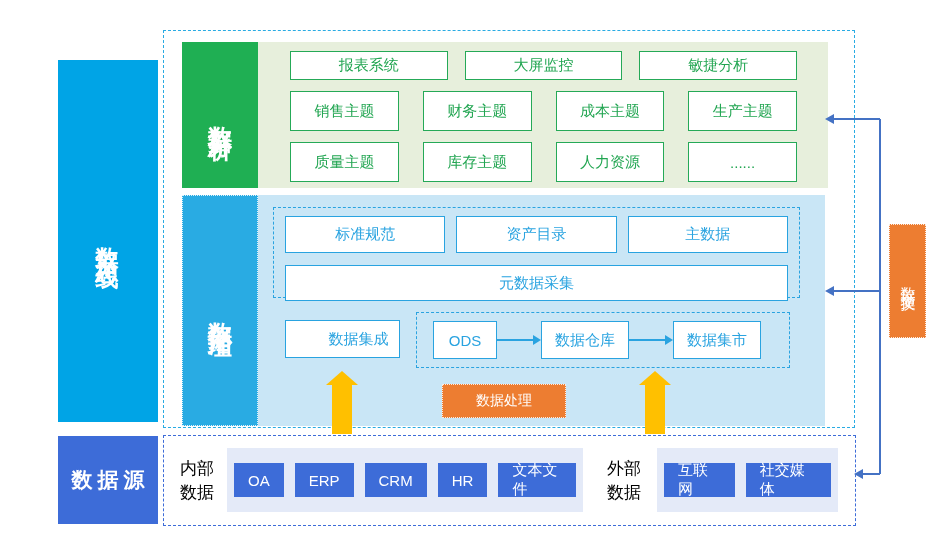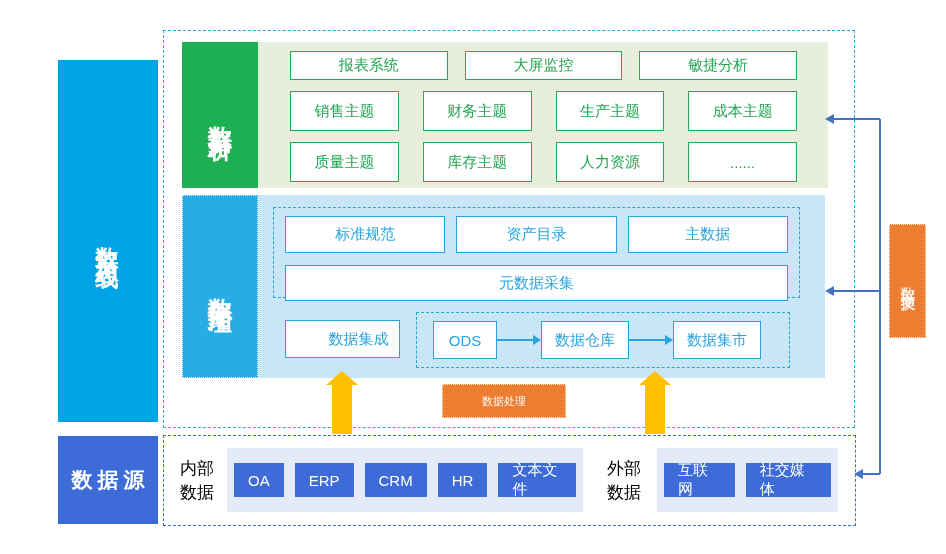--- a/index.html
+++ b/index.html
@@ -26,21 +26,21 @@
   .sec-label .vtext { font-size:24px; font-weight:bold; letter-spacing:4px; }
   .analysis-body { flex:1; background:#E7EFDC; padding:9px 31px 6px 32px;
                    display:flex; flex-direction:column; gap:11px; }
   .grow { display:flex; }
   .grow1 { gap:17px; height:37px; }
   .grow2 { gap:24px; height:50px; }
   .gbox { flex:1; background:#ffffff; border:1.5px solid #25A957; color:#21A551;
           font-size:15px; display:flex; align-items:center; justify-content:center; }
 
   
-  .governance { position:absolute; left:182px; top:195px; width:643px; height:183px; display:flex; }
+  .governance { position:absolute; left:182px; top:195px; width:643px; height:231px; display:flex; }
   .governance .sec-label { background:#29ABE3; border:1.5px dotted rgba(255,255,255,.85); }
   .governance-body { flex:1; background:#C9E6F6; position:relative; }
   .sub1 { position:absolute; left:15px; top:12px; width:527px; height:91px;
           border:1.2px dashed #29A3E0; padding:8px 11px; }
   .brow { display:flex; gap:11px; height:37px; }
   .bbox { background:#ffffff; border:1.5px solid #29A3E0; color:#29A3E0; font-size:15px;
           display:flex; align-items:center; justify-content:center; }
   .brow .bbox { flex:1; }
   .widebox { height:36px; margin-top:12px; }
   .integration { position:absolute; left:27px; top:125px; width:115px; height:38px;padding-left:32px; }
@@ -51,21 +51,21 @@
   .pbox-ods { width:64px; } .pbox-dw { width:88px; } .pbox-dm { width:88px; }
   .flow-arrow { flex:1; display:flex; align-items:center; height:38px; }
   .fa-line { flex:1; height:2px; background:#29A3E0; }
   .fa-head { width:0; height:0; border-left:8px solid #29A3E0;
              border-top:5px solid transparent; border-bottom:5px solid transparent; }
 
   
   .processing { position:absolute; left:442px; top:384px; width:124px; height:34px;
                 background:#ED7D31; border:1.5px dotted rgba(255,255,255,.85);
                 display:flex; align-items:center; justify-content:center;
-                color:#fff; font-size:11px; }
+                color:#fff; font-size:14px; }
   .up-arrow { position:absolute; width:32px; }
   .up-arrow-1 { left:326px; top:371px; }
   .up-arrow-2 { left:639px; top:371px; }
   .ua-head { display:block; width:0; height:0; margin:0 auto;
              border-bottom:14px solid #FFC000;
              border-left:16px solid transparent; border-right:16px solid transparent; }
   .ua-shaft { display:block; width:20px; height:49px; margin:0 auto; background:#FFC000; }
 
   
   .sources-frame { position:absolute; left:163px; top:435px; width:693px; height:91px;
@@ -118,22 +118,22 @@
     </div>
     <div class="analysis-body">
       <div class="grow grow1">
         <div class="gbox">报表系统</div>
         <div class="gbox">大屏监控</div>
         <div class="gbox">敏捷分析</div>
       </div>
       <div class="grow grow2">
         <div class="gbox">销售主题</div>
         <div class="gbox">财务主题</div>
+        <div class="gbox">成本主题</div>
         <div class="gbox">生产主题</div>
-        <div class="gbox">成本主题</div>
       </div>
       <div class="grow grow2">
         <div class="gbox">质量主题</div>
         <div class="gbox">库存主题</div>
         <div class="gbox">人力资源</div>
         <div class="gbox">......</div>
       </div>
     </div>
   </div>
 

